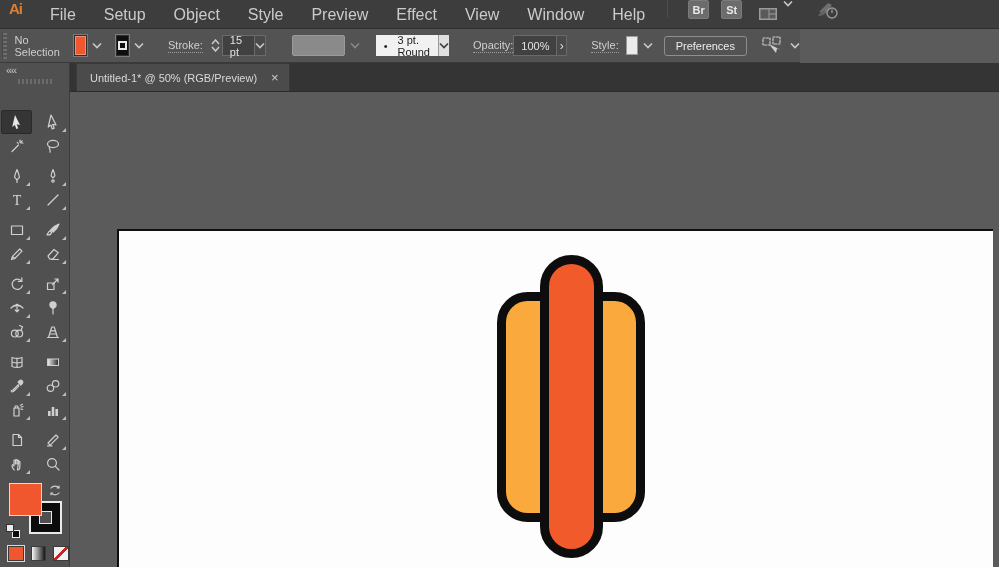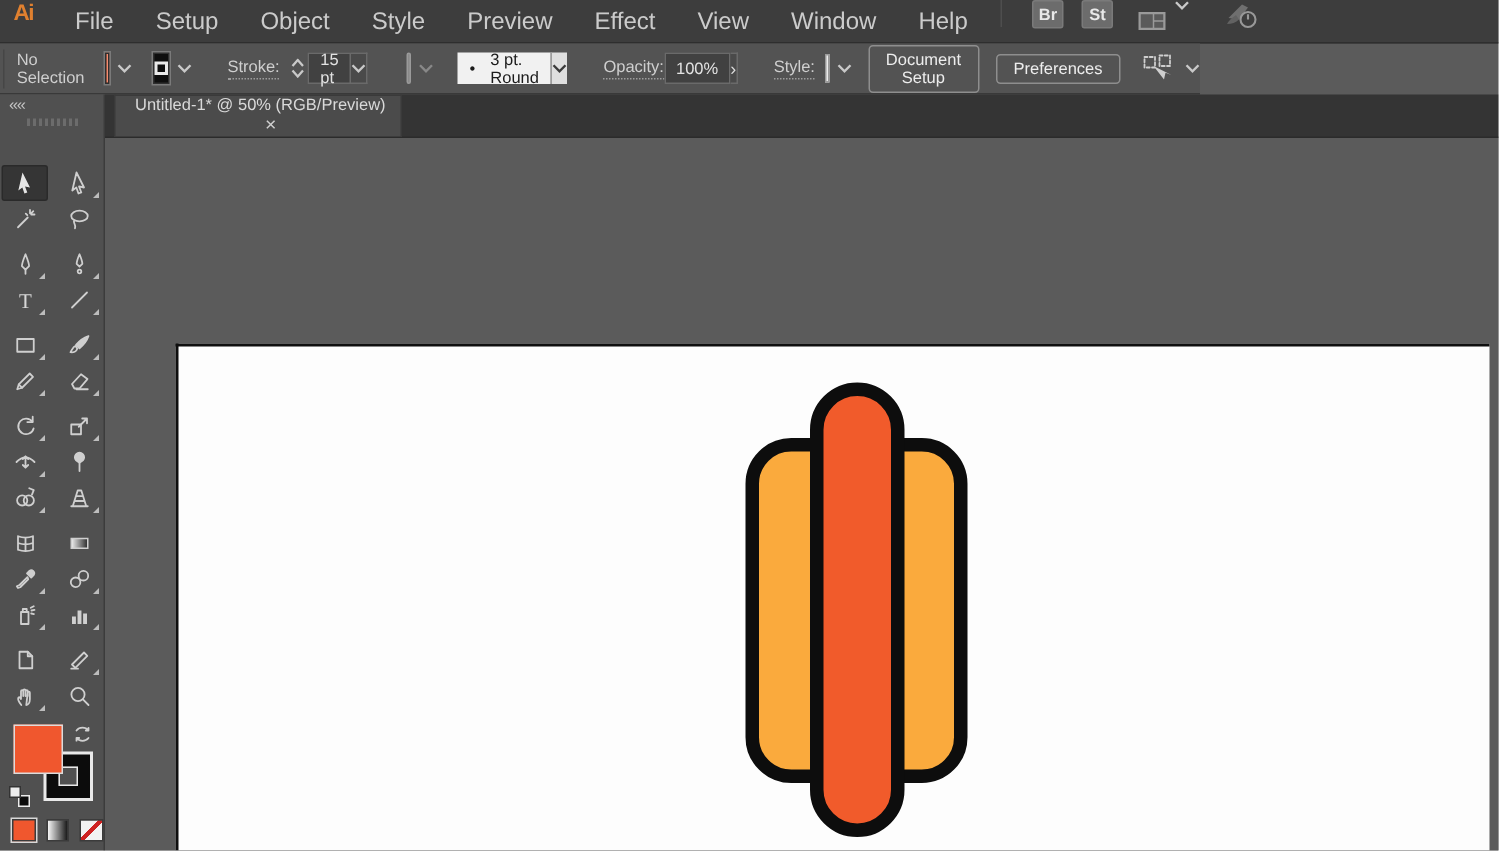--- a/index.html
+++ b/index.html
@@ -56,21 +56,21 @@
 
   
   #toolhead { position:absolute; left:0; top:63px; width:70px; height:29px; background:#505050;
               border-right:1px solid #3C3C3C; }
   .collapse { color:#C4C4C4; font-size:11px; padding:1px 0 0 6px; letter-spacing:-1px; }
   .grip-h { width:34px; height:5px; margin:3px auto 0;
             background:repeating-linear-gradient(to right,#6C6C6C 0 2px,transparent 2px 4px); }
   #tabbar { position:absolute; left:70px; top:63px; width:929px; height:29px; background:#343434;
             border-bottom:1px solid #2B2B2B; display:flex; align-items:flex-end; }
   .tab { height:28px; background:#4B4B4B; display:flex; align-items:center; padding:0 10px 0 13px;
-         margin-left:6px; color:#D9D9D9; font-size:11px; border:1px solid #3A3A3A; border-bottom:none;flex-direction:column; }
+         margin-left:6px; color:#D9D9D9; font-size:11px; border:1px solid #3A3A3A; border-bottom:none; }
   .tab-close { margin-left:14px; color:#CFCFCF; font-size:13px; line-height:1; cursor:default; }
 
   
   #tools { position:absolute; left:0; top:92px; width:70px; height:475px; background:#505050;
            border-right:1px solid #3C3C3C; }
   .trow { display:flex; justify-content:center; gap:5px; }
   .tool { width:31px; height:24px; display:flex; align-items:center; justify-content:center; position:relative; }
   .tool.sel { background:#353535; border:1px solid #2A2A2A; border-radius:2px; }
   .fly::after { content:""; position:absolute; right:2px; bottom:2px;
                 border-left:4px solid transparent; border-bottom:4px solid #BDBDBD; }
@@ -200,21 +200,20 @@
   <span class="arrow-cell">›</span>
 
   <span class="lbl">Style:</span>
   <span class="style-sw"></span>
   <span class="chev">
     <svg width="10" height="7" viewBox="0 0 10 7">
         <polyline points="1,1.5 5,5.5 9,1.5" stroke="#C9C9C9" stroke-width="1.6" fill="none"></polyline>
       </svg>
   </span>
 
-  <button class="btn">Document Setup</button>
   <button class="btn">Preferences</button>
 
   <span class="iso-icon">
     <svg width="24" height="20" viewBox="0 0 24 20" class="ti">
       <rect x="2" y="2" width="7" height="7" stroke-dasharray="2 1.5"></rect>
       <rect x="12" y="1" width="7" height="7" stroke-dasharray="2 1.5"></rect>
       <path d="M8 8 L15 17 L16 12.5 L20 14 Z" fill="#CFCFCF" stroke="none"></path>
     </svg>
   </span>
   <span class="chev">

